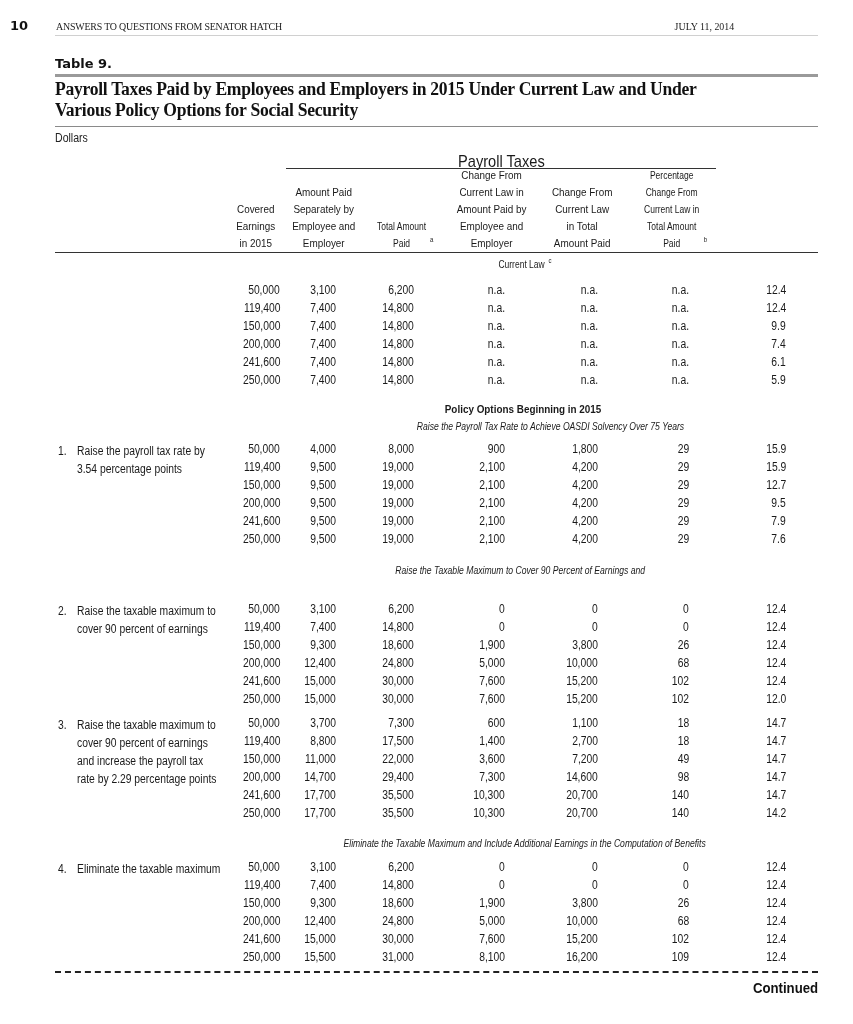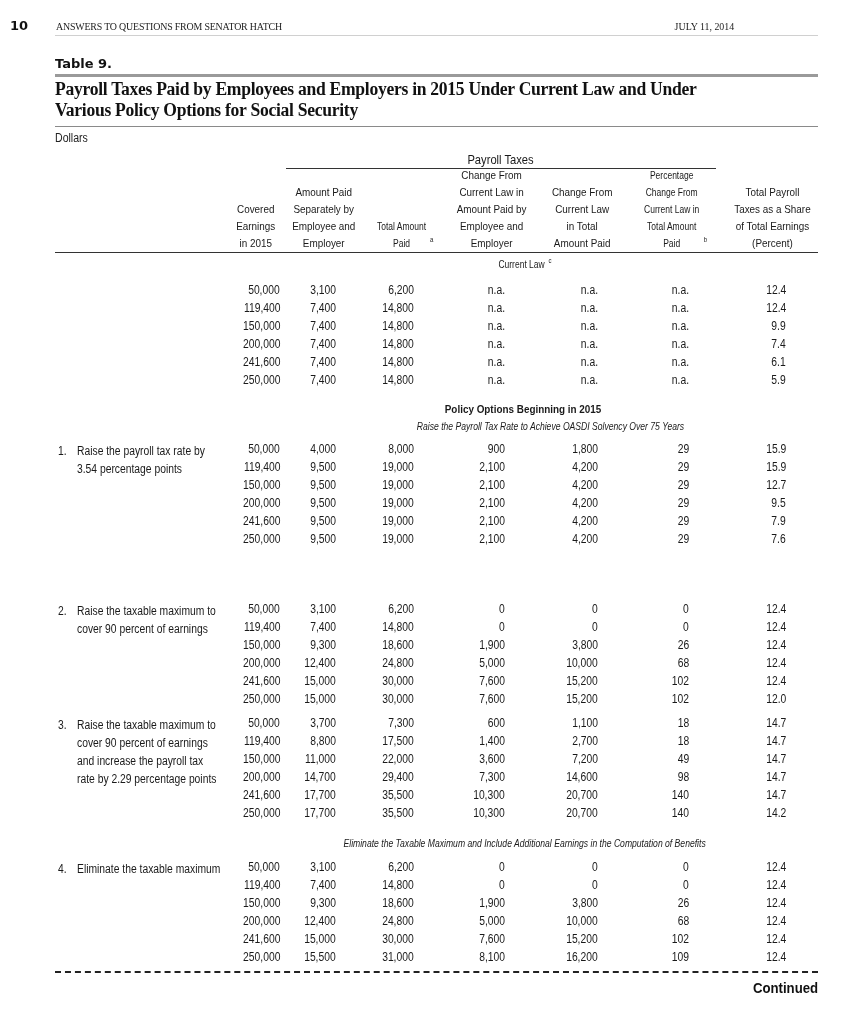--- a/index.html
+++ b/index.html
@@ -10,21 +10,21 @@
   .page-num { position: absolute; left: 10px; top: 2px; font-family: "DejaVu Sans", sans-serif; font-weight: bold; font-size: 13px; color: #111; }
   .running-title { position: absolute; left: 56px; top: 4px; font-family: "Liberation Serif", serif; font-size: 11px; letter-spacing: -0.2px; color: #222; transform: scaleX(0.9); transform-origin: left; }
   .running-date { position: absolute; right: 35px; top: 4px; font-family: "Liberation Serif", serif; font-size: 11px; color: #222; transform: scaleX(0.9); transform-origin: right; }
   .header-rule { position: absolute; left: 55px; top: 19px; width: 763px; height: 1px; background: #d0d0d0; }
 
   .table-label { position: absolute; left: 55px; top: 56px; font-family: "DejaVu Sans", sans-serif; font-weight: bold; font-size: 13px; color: #111; }
   .title-rule-top { position: absolute; left: 55px; top: 74px; width: 763px; height: 3px; background: #9a9a9a; }
   .table-title { position: absolute; left: 55px; top: 79px; width: 700px; font-family: "Liberation Serif", serif; font-weight: bold; font-size: 18.5px; line-height: 21px; color: #111; letter-spacing: -0.3px; transform: scaleX(0.95); transform-origin: left; }
   .title-rule-bottom { position: absolute; left: 55px; top: 126px; width: 763px; height: 1px; background: #8a8a8a; }
   .units { position: absolute; left: 55px; top: 131px; font-size: 12px; color: #222; transform: scaleX(0.88); transform-origin: left; }
-  .hdr-group { position: absolute; left: 286px; top: 152px; width: 430px; text-align: center; font-size: 13px; }
+  .hdr-group { position: absolute; left: 286px; top: 152px; width: 430px; text-align: center; font-size: 17px; }
   .hdr-group span { display: inline-block; transform: scaleX(0.86); }
   .hdr-group-rule { position: absolute; left: 286px; top: 168px; width: 430px; height: 1px; background: #333; }
 
   .col-hdr { position: absolute; bottom: 0; text-align: center; font-size: 11.5px; line-height: 17px; }
   .col-hdr span { display: inline-block; transform: scaleX(0.86); white-space: pre-line; }
   .hdr-wrap { position: absolute; left: 0; top: 168px; width: 853px; height: 84px; }
   .hdr-rule { position: absolute; left: 55px; top: 252px; width: 763px; height: 1px; background: #333; }
 
   sup { font-size: 7px; vertical-align: super; line-height: 0; }
 
@@ -88,24 +88,20 @@
 Employer</span></div>
   <div class="col-hdr" style="left:540px;width:84px;"><span>Change From
 Current Law
 in Total
 Amount Paid</span></div>
   <div class="col-hdr" style="left:626px;width:94px;"><span><span>Percentage
 Change From
 Current Law in
 Total Amount
 Paid</span><sup>b</sup></span></div>
-  <div class="col-hdr" style="left:722px;width:100px;"><span>Total Payroll
-Taxes as a Share
-of Total Earnings
-(Percent)</span></div>
 </div>
 <div class="hdr-rule"></div>
 
 <div class="section-title" style="top:258px;"><span><span>Current Law</span><sup>c</sup></span></div>
 
 <div>
   <div class="row" style="top:283px;">
     <div class="cell c0"><span>50,000</span></div>
       <div class="cell c1"><span>3,100</span></div>
       <div class="cell c2"><span>6,200</span></div>
@@ -222,20 +218,21 @@
       <div class="cell c1"><span>9,500</span></div>
       <div class="cell c2"><span>19,000</span></div>
       <div class="cell c3"><span>2,100</span></div>
       <div class="cell c4"><span>4,200</span></div>
       <div class="cell c5"><span>29</span></div>
       <div class="cell c6"><span>7.6</span></div>
   </div>
 </div>
 
 <div class="section-sub" style="left:310px;width:420px;top:562px;line-height:18px;">
+  <div><span>Raise the Taxable Maximum to Cover 90 Percent of Earnings and</span></div>
 </div>
 
 <div class="opt-label" style="top:602px;">
   <span class="num">2.</span>
   <div class="txt">
       <div>Raise the taxable maximum to</div>
       <div>cover 90 percent of earnings</div>
     </div>
 </div>
 <div>

